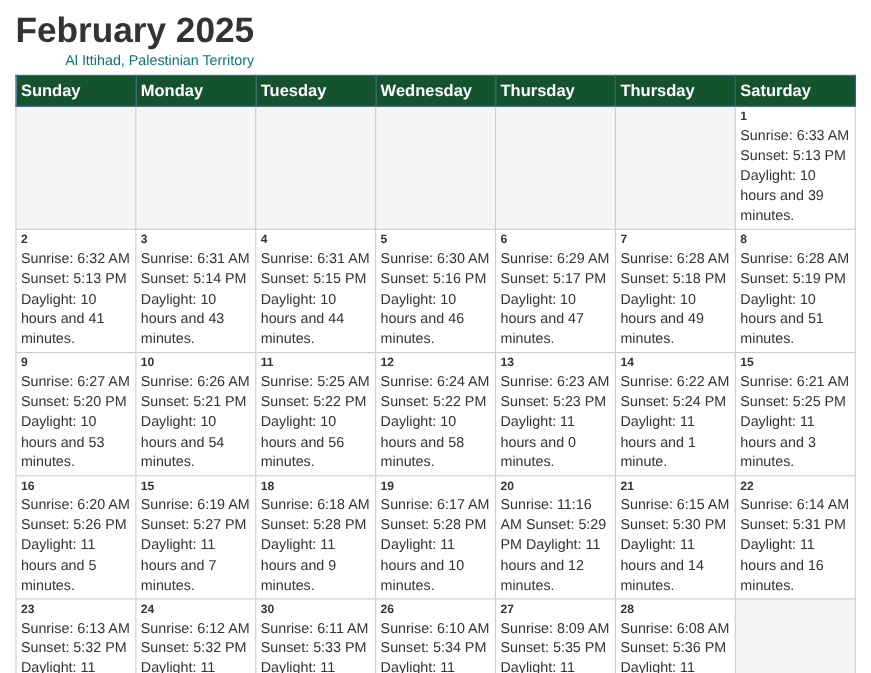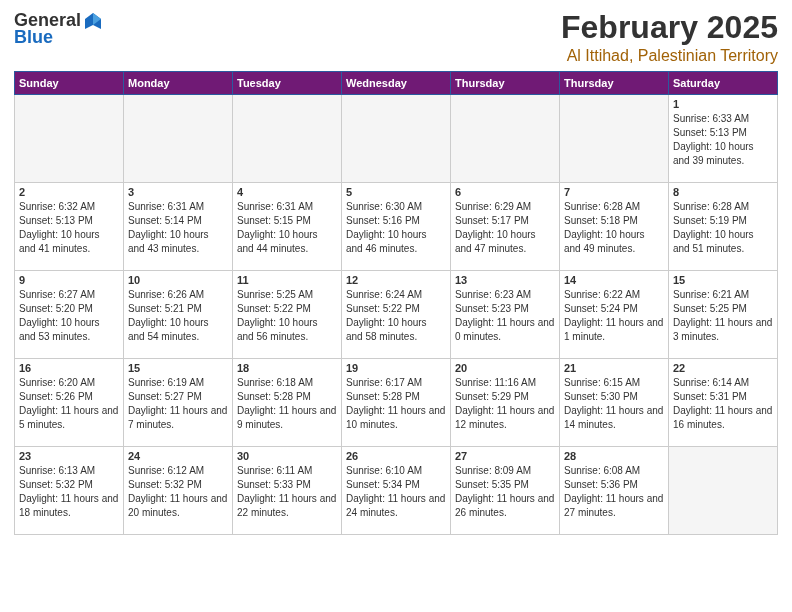--- a/index.html
+++ b/index.html
@@ -49,33 +49,33 @@
     .title-area {
       text-align: right;
     }
     .month-title {
       font-size: 32px;
       font-weight: bold;
       color: #333;
       line-height: 1.1;
     }
     .subtitle {
-      font-size: 16px;
-      color: #a16207;
+      font-size: 13px;
+      color: #0f766e;
       margin-top: 2px;
     }
     .calendar {
       width: 100%;
       border-collapse: collapse;
       border: 1px solid #ccc;
     }
     .calendar th {
-      background: #701a75;
+      background: #14532d;
       color: #fff;
-      font-size: 11px;
+      font-size: 15px;
       font-weight: bold;
       padding: 5px 4px;
       text-align: left;
       border: 1px solid #2a5a9f;
     }
     .calendar td {
       width: calc(100% / 7);
       vertical-align: top;
       border: 1px solid #ccc;
       padding: 3px 4px;
@@ -88,40 +88,30 @@
       background: #f5f5f5;
     }
     .day-num {
       font-size: 11px;
       font-weight: bold;
       color: #333;
       display: block;
       margin-bottom: 2px;
     }
     .day-info {
-      font-size: 10px;
+      font-size: 13px;
       color: #333;
       line-height: 1.4;
     }
   </style>
 </head>
 <body>
 
 <div class="page">
   <div class="header">
-    <div class="logo">
-      <div class="logo-text">
-        <span class="logo-general">General</span>
-        <svg class="logo-icon" viewBox="0 0 20 20">
-          <polygon points="10,2 18,8 18,18 10,14 2,18 2,8" fill="#1a6bbf"></polygon>
-          <polygon points="10,2 18,8 10,14" fill="#4aa0e0"></polygon>
-        </svg>
-      </div>
-      <span class="logo-blue" style="margin-top:-4px; font-size:18px; font-weight:bold;">Blue</span>
-    </div>
     <div class="title-area">
       <div class="month-title">February 2025</div>
       <div class="subtitle">Al Ittihad, Palestinian Territory</div>
     </div>
   </div>
 
   <table class="calendar">
     <thead>
       <tr>
         <th>Sunday</th>

